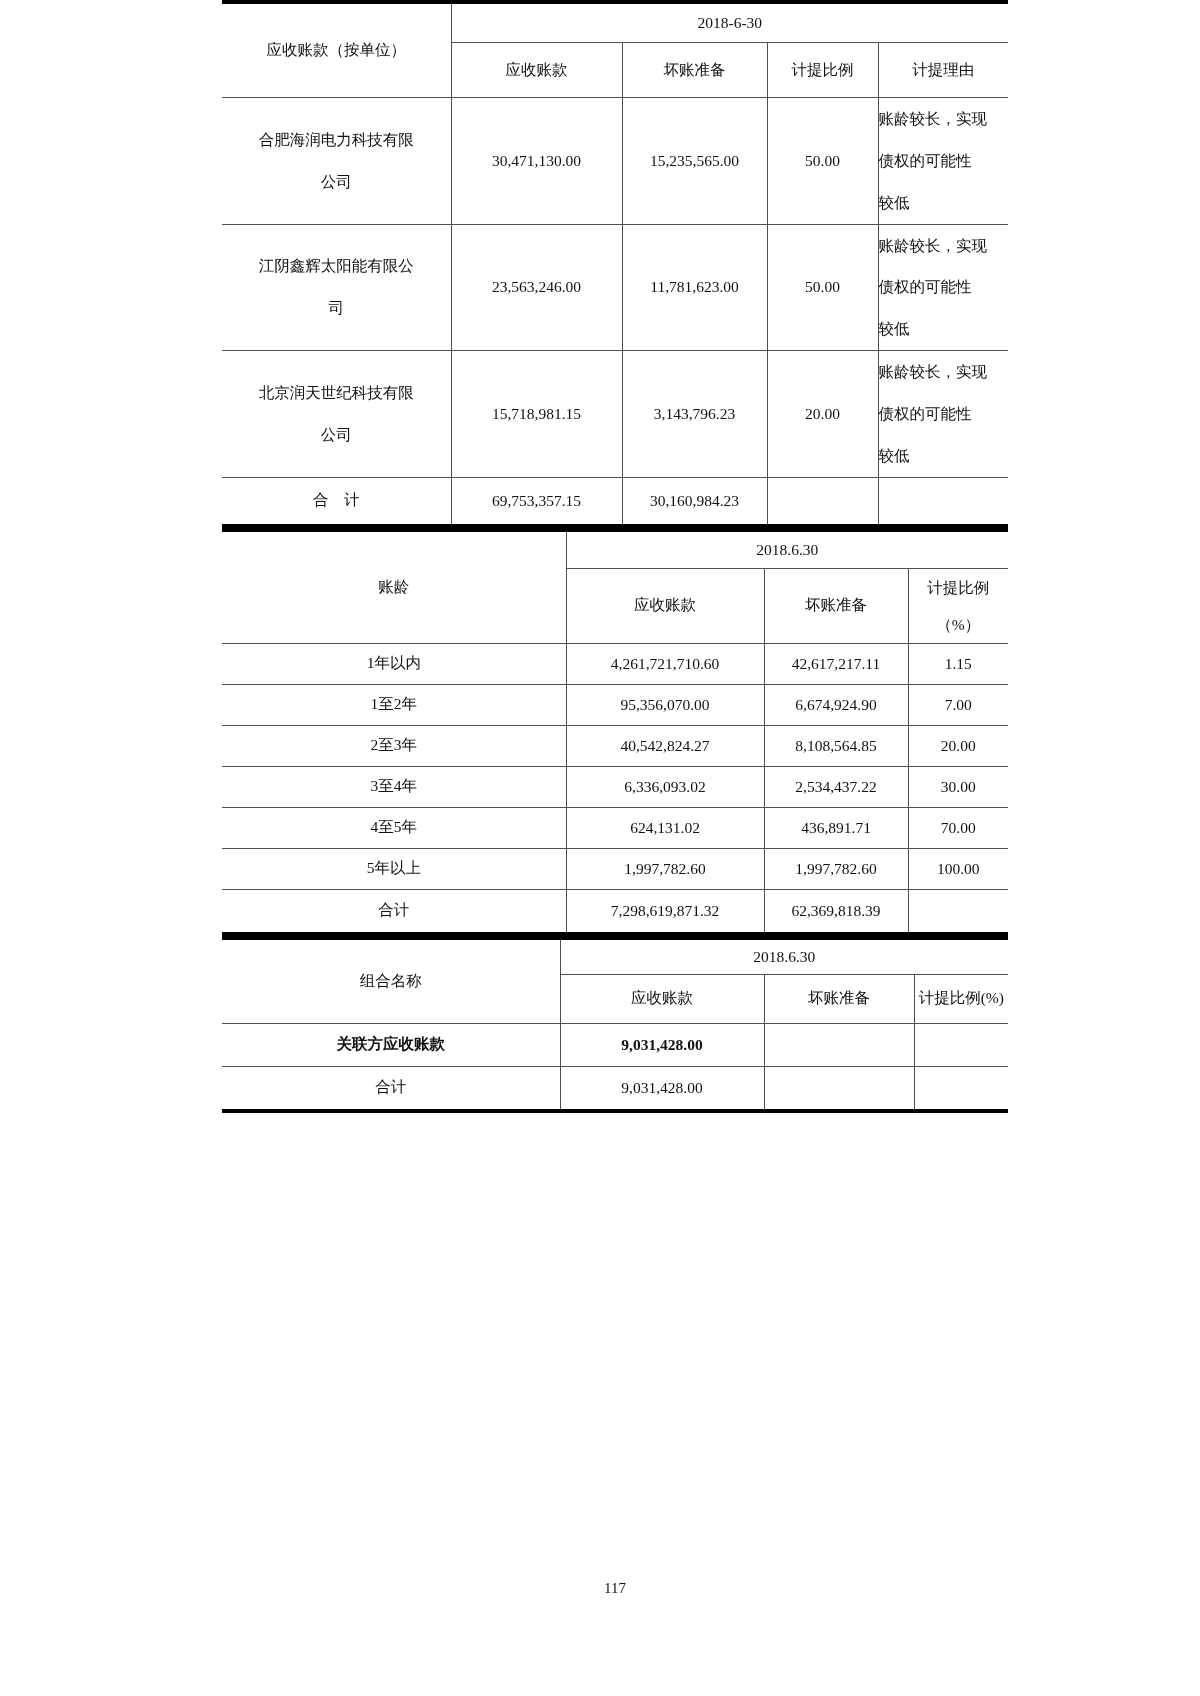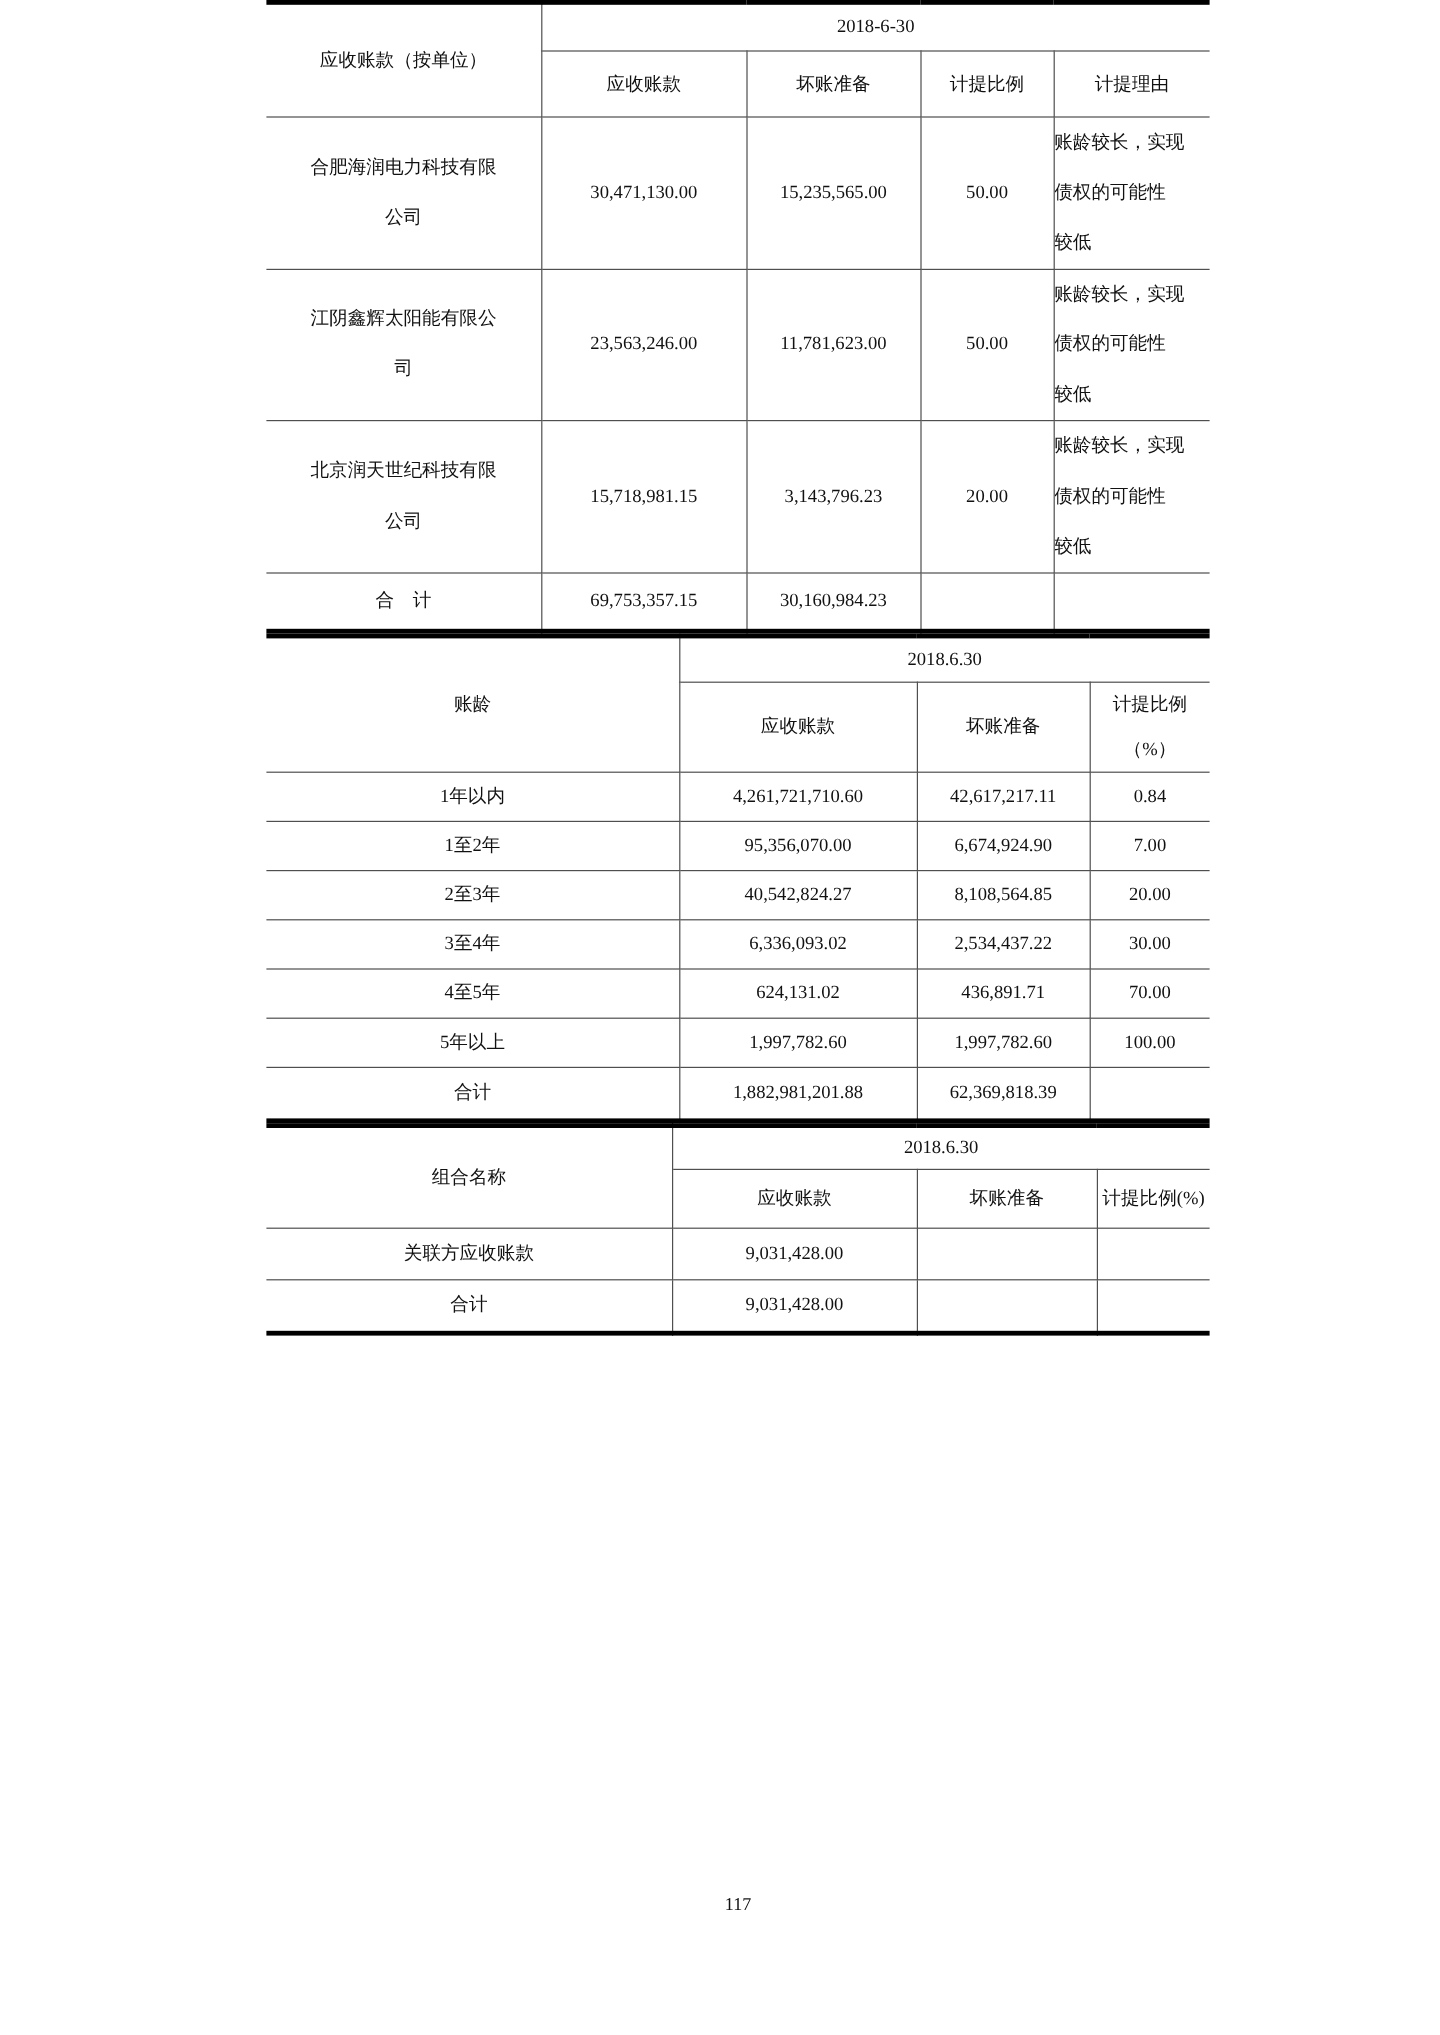--- a/index.html
+++ b/index.html
@@ -42,21 +42,21 @@
   .t1 .drow  td{height:110px;}
   .t1 .trow  td{height:46px;}
 
   .t2 .hrow1 td{height:36px;}
   .t2 .hrow2 td{height:66px;}
   .t2 .drow  td{height:40px;}
   .t2 .trow  td{height:42px;}
 
   .t3 .hrow1 td{height:34px;}
   .t3 .hrow2 td{height:48px;}
-  .t3 .drow  td{height:42px;}
+  .t3 .drow  td{height:42px;font-weight:bold;}
   .t3 .trow  td{height:42px;}
 
   .page-footer{
     position:absolute;left:222px;top:1580px;width:786px;
     text-align:center;font-size:15px;
   }
 </style>
 </head>
 <body>
 
@@ -141,21 +141,21 @@
         <td class="ctr">应收账款</td>
         <td class="ctr">坏账准备</td>
         <td class="ctr prewrap pct-hdr">计提比例
 （%）</td>
       </tr>
 
       <tr class="drow">
         <td class="lft">1年以内</td>
         <td class="num">4,261,721,710.60</td>
         <td class="num">42,617,217.11</td>
-        <td class="num">0.84</td>
+        <td class="num">1.15</td>
       </tr>
       <tr class="drow">
         <td class="lft">1至2年</td>
         <td class="num">95,356,070.00</td>
         <td class="num">6,674,924.90</td>
         <td class="num">7.00</td>
       </tr>
       <tr class="drow">
         <td class="lft">2至3年</td>
         <td class="num">40,542,824.27</td>
@@ -176,21 +176,21 @@
       </tr>
       <tr class="drow">
         <td class="lft">5年以上</td>
         <td class="num">1,997,782.60</td>
         <td class="num">1,997,782.60</td>
         <td class="num">100.00</td>
       </tr>
 
       <tr class="trow">
         <td class="ctr">合计</td>
-        <td class="num">1,882,981,201.88</td>
+        <td class="num">7,298,619,871.32</td>
         <td class="num">62,369,818.39</td>
         <td></td>
       </tr>
     </tbody>
   </table>
 
 
   <table class="fin t3">
     <colgroup>
       <col style="width:338px">

